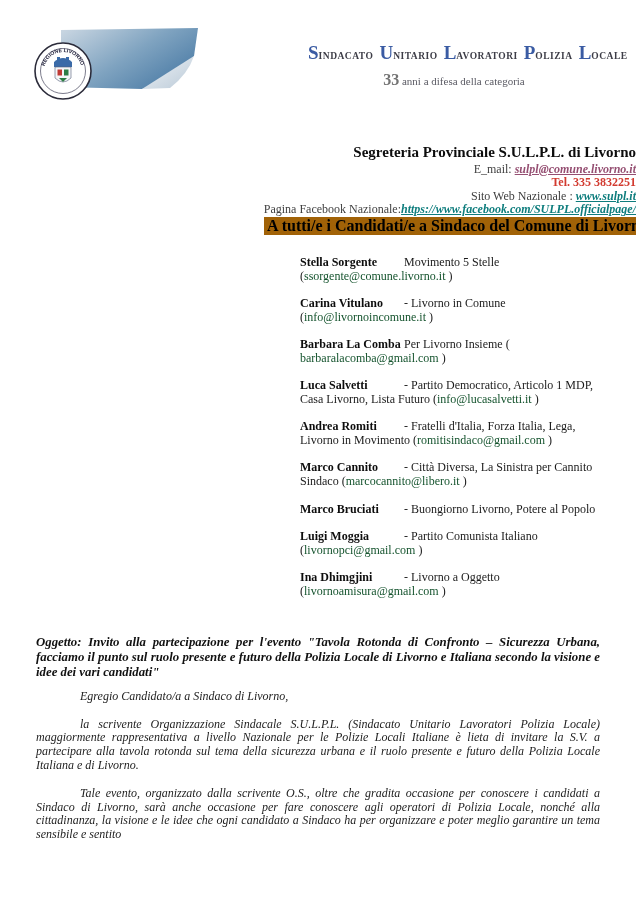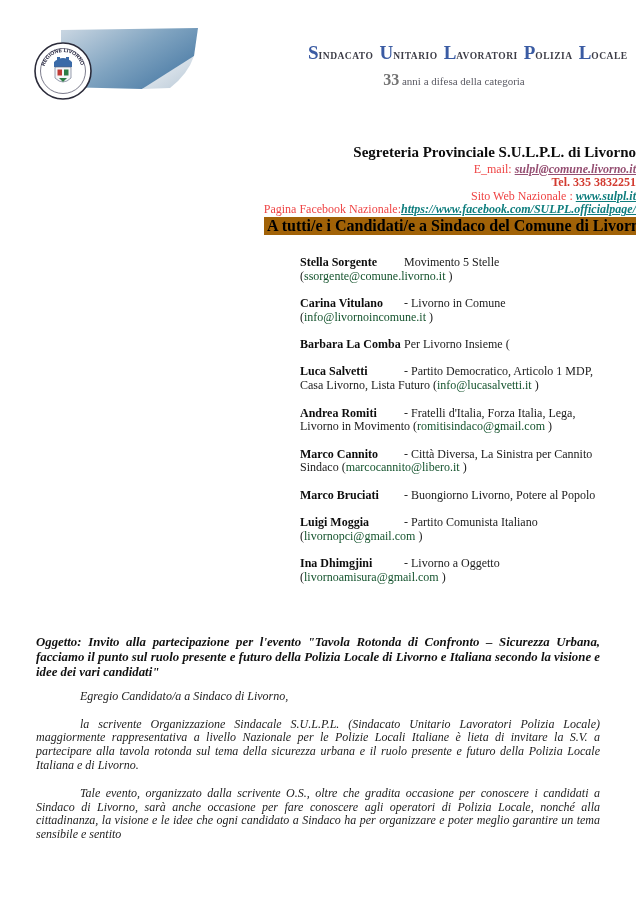--- a/index.html
+++ b/index.html
@@ -23,21 +23,21 @@
   .brand-tagline { margin-top:7px; }
   .tagline-num { font-size:16px; font-weight:bold; color:#737373; }
   .tagline-text { font-size:11px; color:#5b5b64; }
   
   .contact { position:absolute; left:0; top:105px; width:100%; text-align:right; line-height:13.6px; font-size:12px;margin-top:41px; }
   .contact-title { font-size:15px; font-weight:bold; color:#0d0d0d; margin-bottom:3px; }
   .lnk { text-decoration:underline; font-weight:bold; font-style:italic; cursor:pointer; }
   .lnk-mail { color:#954F72; }
   .lnk-teal { color:#0e7d7d; }
   .contact-tel { color:#d23a2f; font-weight:bold; }
-  .contact-label { color:#ef4444; }
+  .contact-label { color:#404040; }
   
   .recipient { position:absolute; left:264px; top:217px; background:#a16207; font-weight:bold; font-size:16px; padding:0 3px; white-space:nowrap; color:#000; }
   
   .candidates { position:absolute; left:300px; top:256px; width:312px; font-size:12px; line-height:13.8px; }
   .candidate { margin-bottom:13.5px; }
   .cand-name { display:inline-block; min-width:104px; font-weight:bold; color:#0d0d0d; }
   .cand-link { color:#14532d; cursor:pointer; }
   
   .body-block { position:absolute; left:36px; top:635px; width:564px; }
   .subject { font-weight:bold; font-style:italic; font-size:12.8px; line-height:15.2px; text-align:justify; color:#111; }
@@ -112,20 +112,21 @@
       <div class="candidate">
         <div><span class="cand-name">Stella Sorgente</span><span>Movimento 5 Stelle</span></div>
         <div><span>(</span><a class="cand-link">ssorgente@comune.livorno.it</a><span> )</span></div>
       </div>
       <div class="candidate">
         <div><span class="cand-name">Carina Vitulano</span><span>- Livorno in Comune</span></div>
         <div><span>(</span><a class="cand-link">info@livornoincomune.it</a><span> )</span></div>
       </div>
       <div class="candidate">
         <div><span class="cand-name">Barbara La Comba</span><span>Per Livorno Insieme (</span></div>
+        <div><span></span><a class="cand-link">barbaralacomba@gmail.com</a><span> )</span></div>
       </div>
       <div class="candidate">
         <div><span class="cand-name">Luca Salvetti</span><span>- Partito Democratico, Articolo 1 MDP,</span></div>
         <div><span>Casa Livorno, Lista Futuro (</span><a class="cand-link">info@lucasalvetti.it</a><span> )</span></div>
       </div>
       <div class="candidate">
         <div><span class="cand-name">Andrea Romiti</span><span>- Fratelli d'Italia, Forza Italia, Lega,</span></div>
         <div><span>Livorno in Movimento (</span><a class="cand-link">romitisindaco@gmail.com</a><span> )</span></div>
       </div>
       <div class="candidate">

